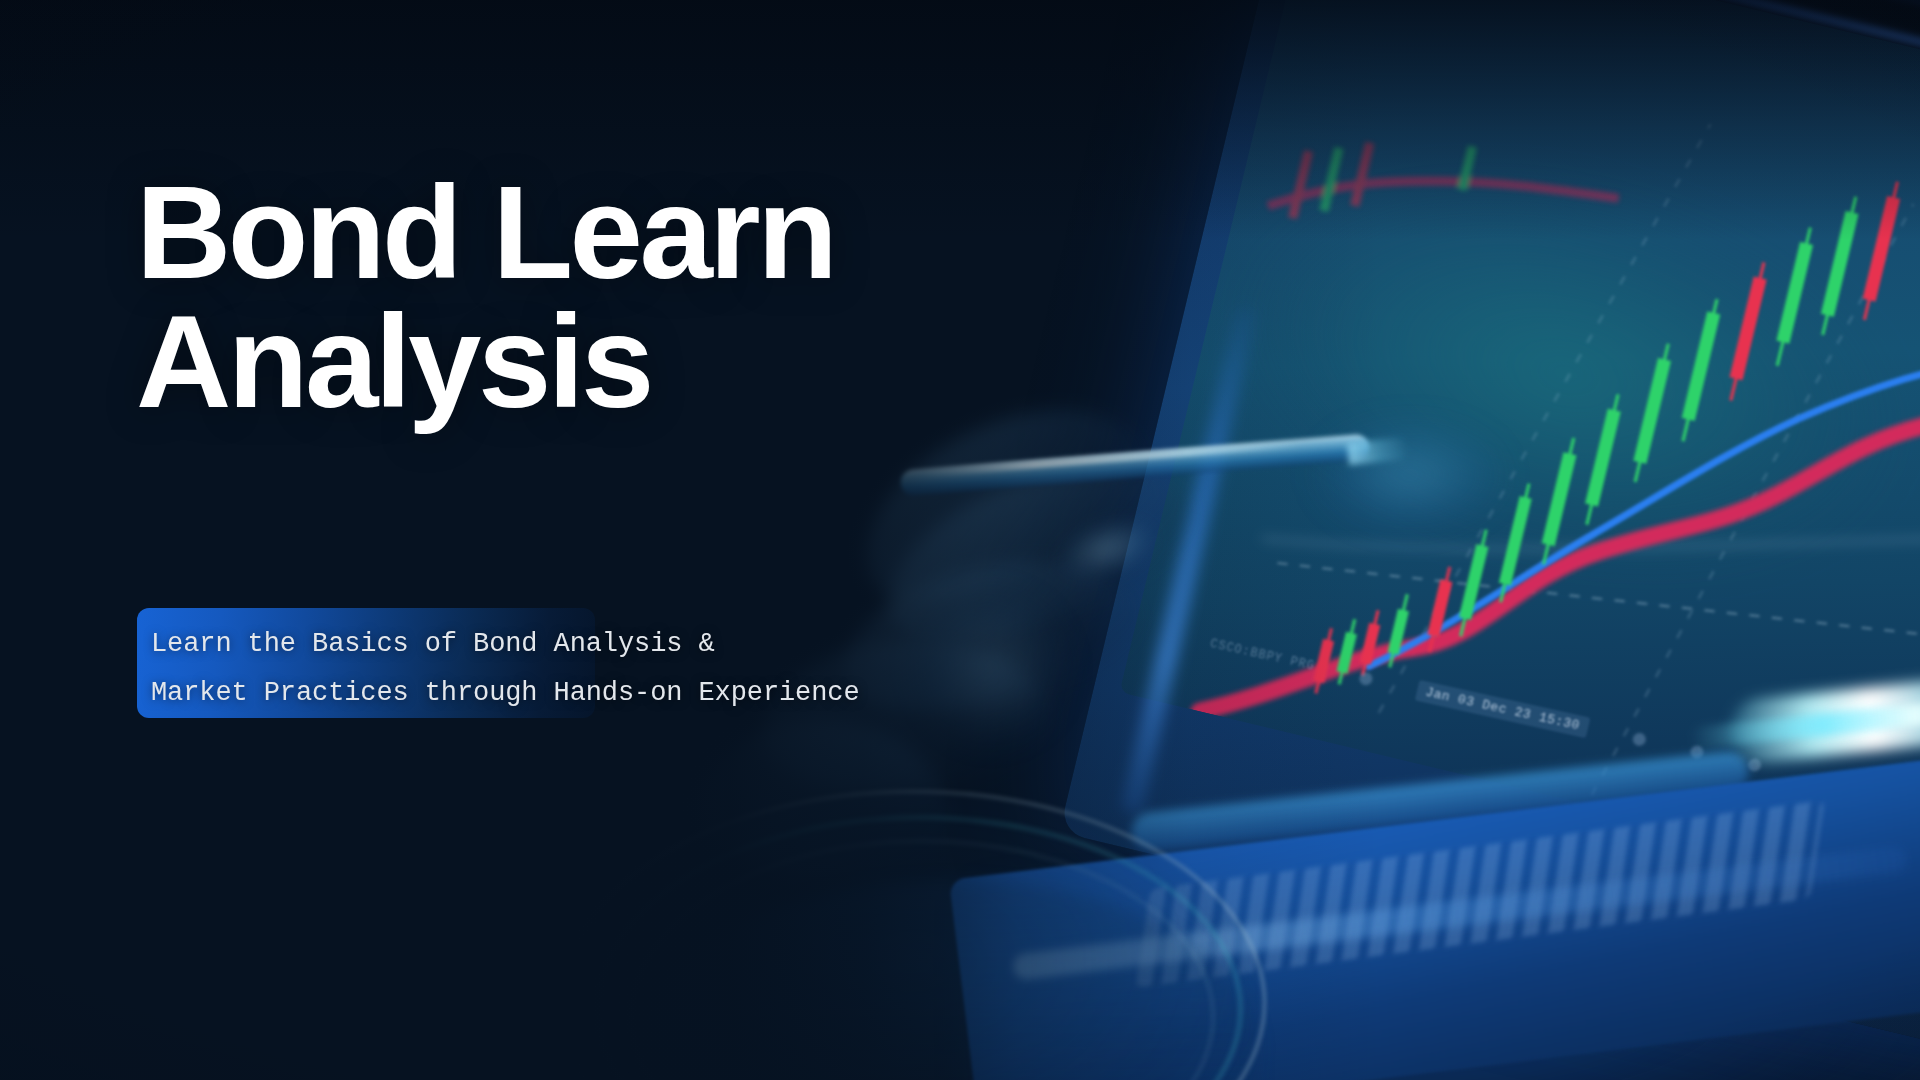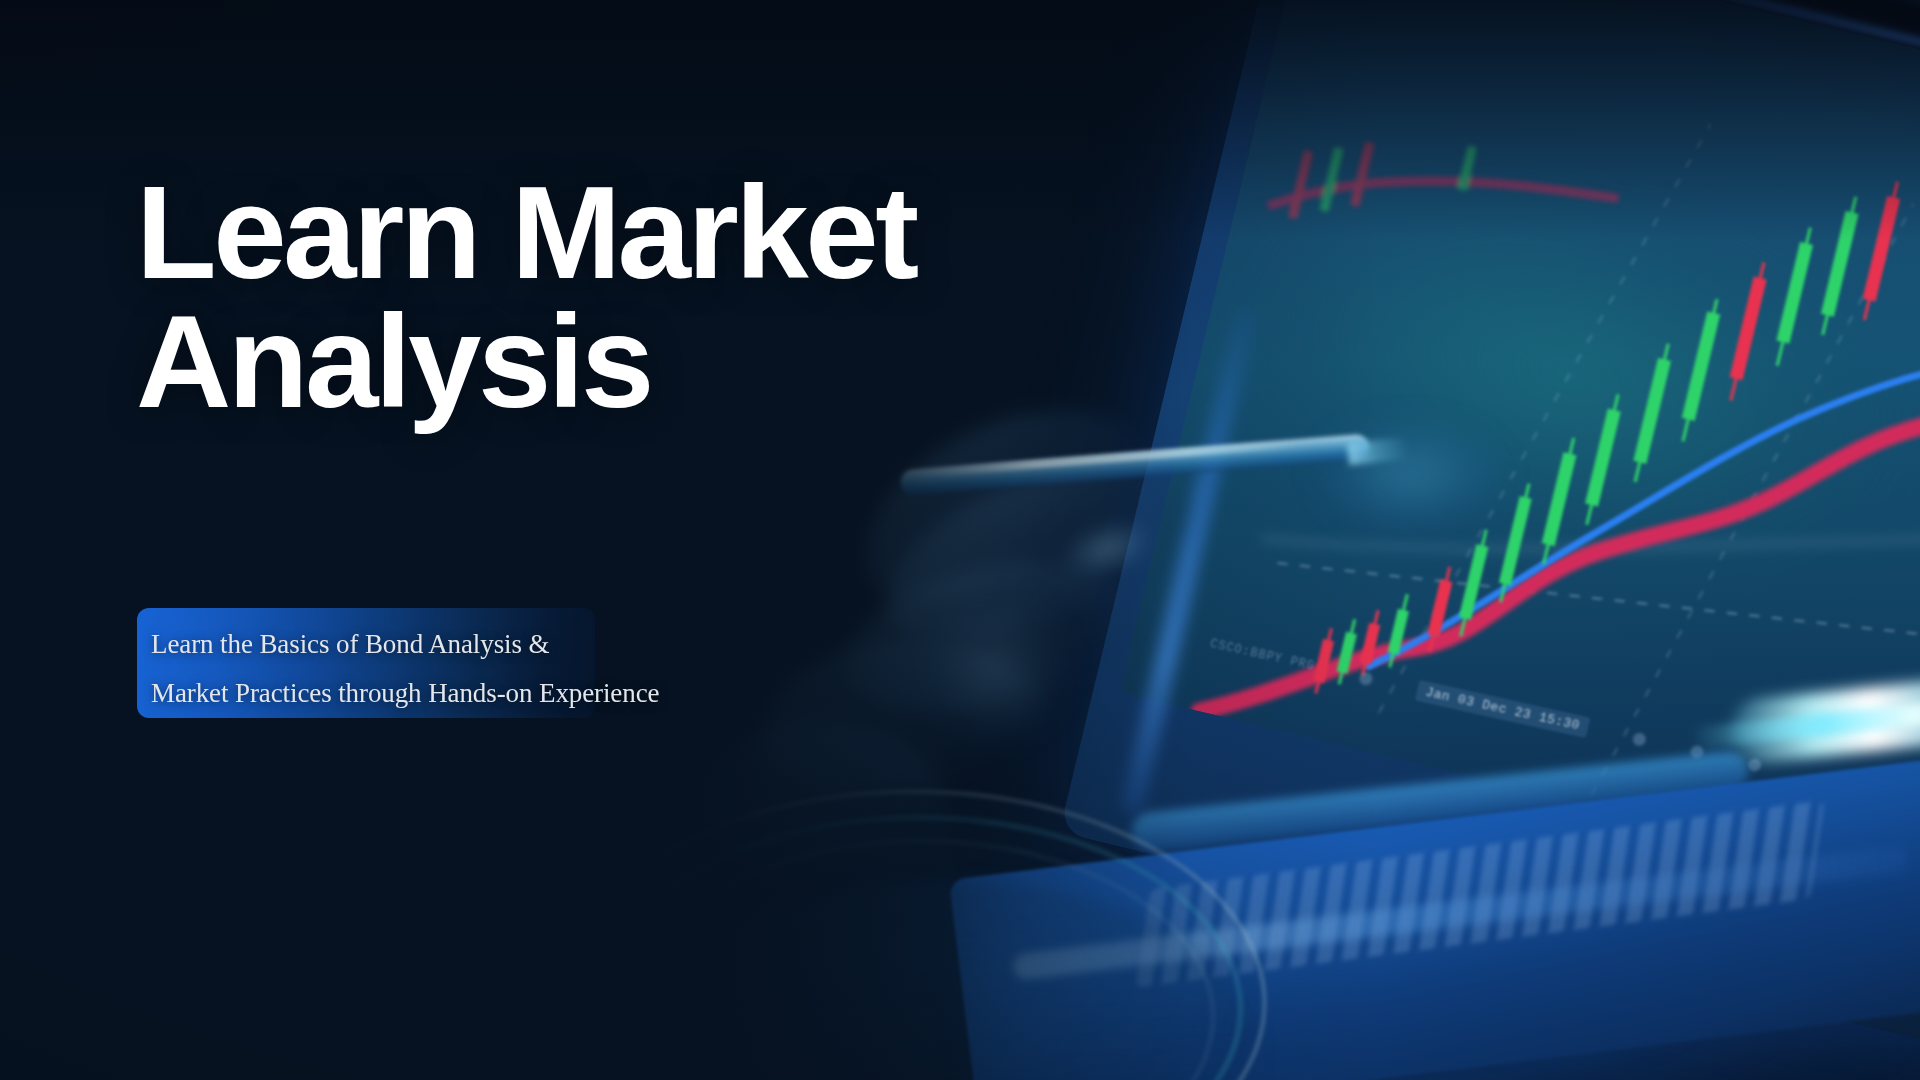--- a/index.html
+++ b/index.html
@@ -455,21 +455,21 @@
         #071b37 88%,
         #05152b 100%);
     z-index: 19;
   }
   .badge-text {
     position: absolute;
     left: 151px;
     top: 620px;
     width: 900px;
     color: #e3e7ec;
-    font-family: Liberation Serif, serif;
+    font-family: Liberation Mono, monospace;
     font-weight: 400;
     font-size: 27px;
     line-height: 49px;
     letter-spacing: -0.1px;
     white-space: pre-line;
     z-index: 21;
     text-shadow: 0 1px 10px rgba(0,0,0,0.55);
   }
 </style>
 </head>
@@ -664,21 +664,21 @@
     <div class="saucer"></div>
     <div class="saucer2"></div>
     <div class="saucer3"></div>
 
     <div class="fade-left"></div>
     <div class="top-dark"></div>
     <div class="vignette"></div>
   </div>
 
   <div class="content">
-    <h1 class="headline">Learn Market
+    <h1 class="headline">Bond Learn
 Analysis</h1>
   </div>
 
   <div class="badge"></div>
   <div class="badge-text">Learn the Basics of Bond Analysis &amp;
 Market Practices through Hands-on Experience</div>
 
 </div>
 
 </body></html>

